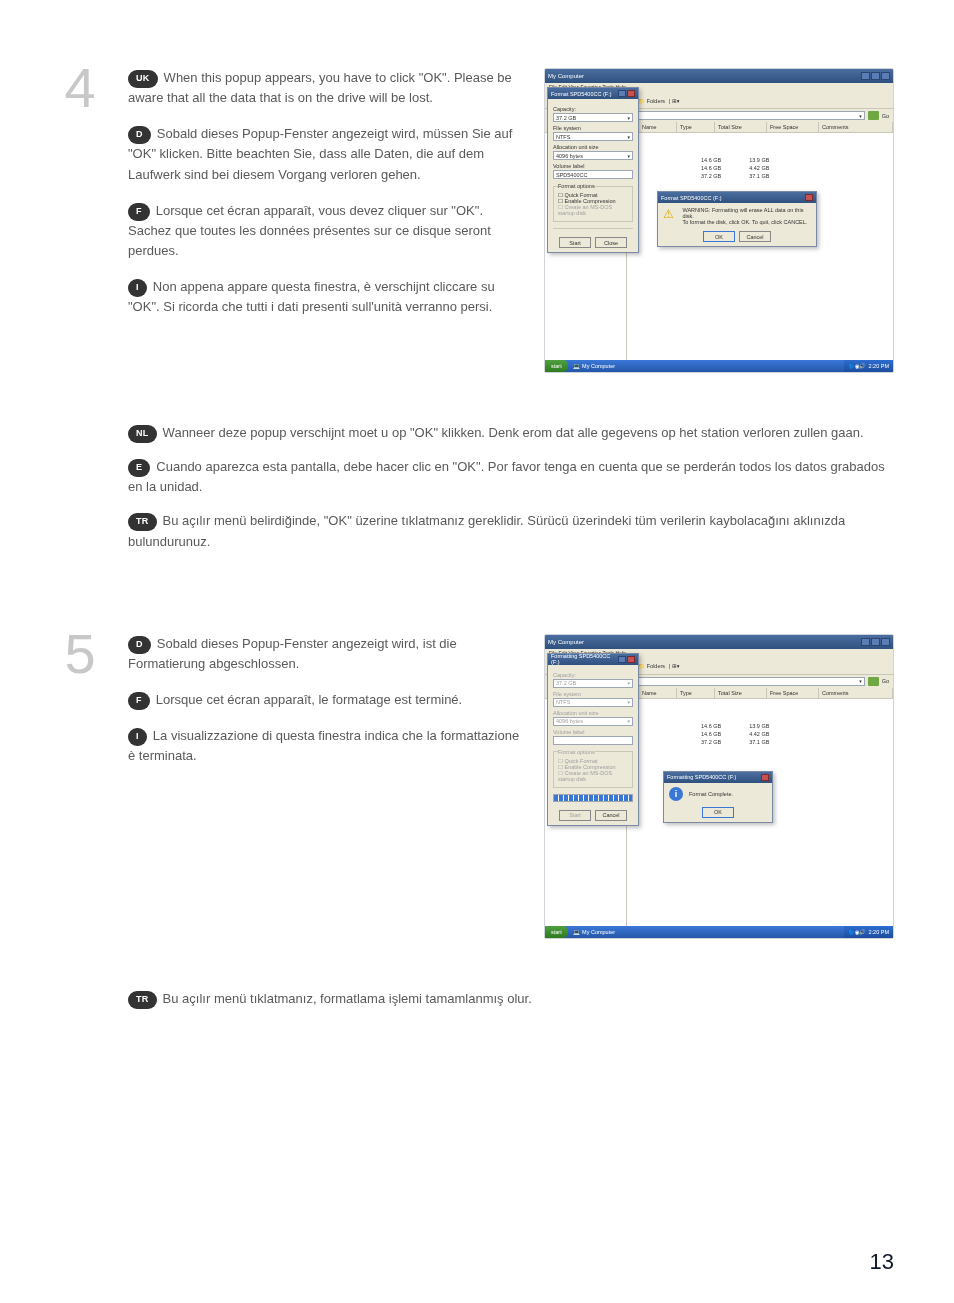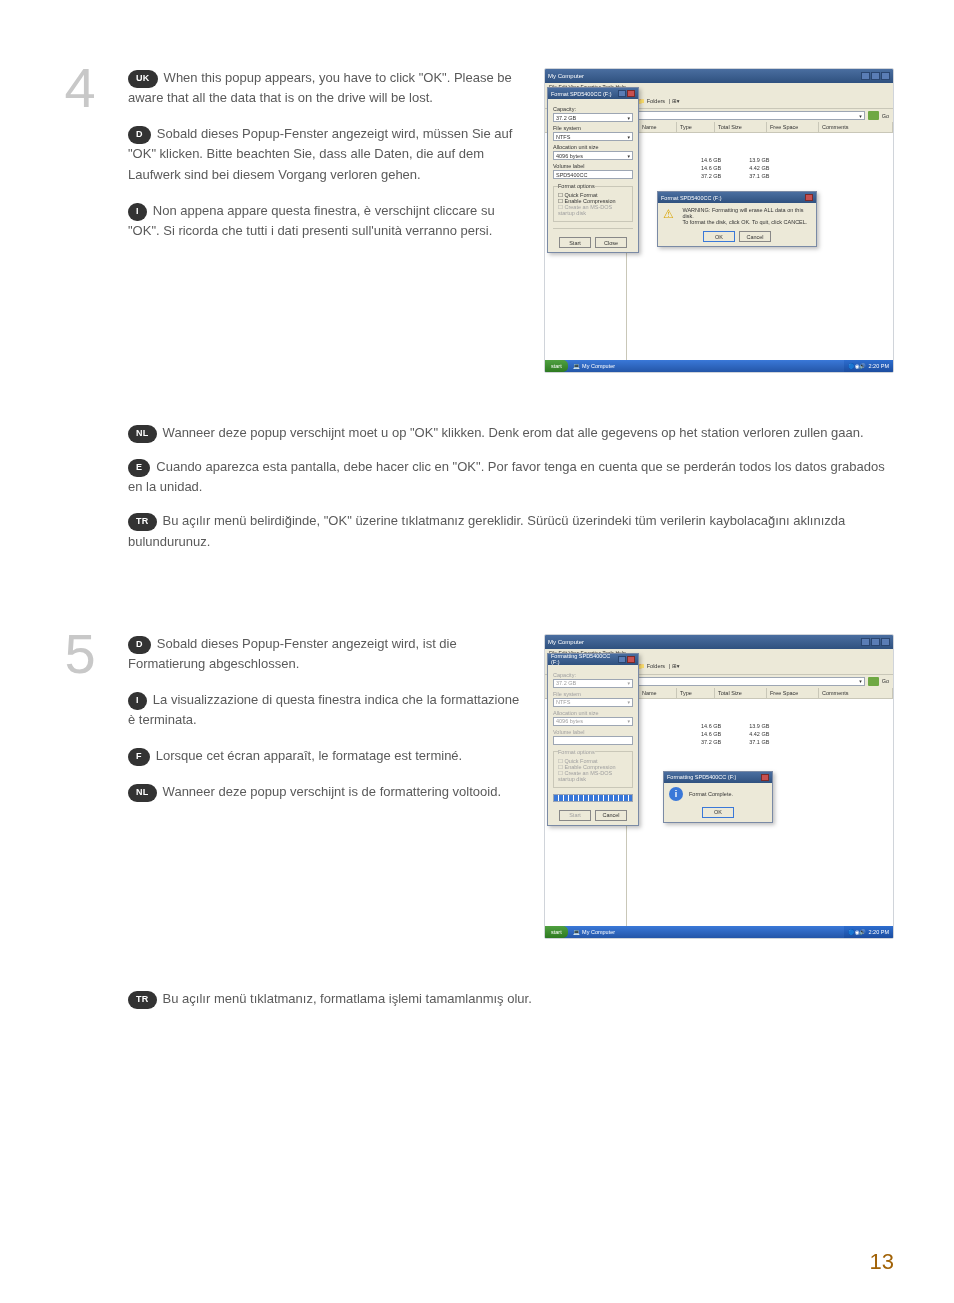--- a/index.html
+++ b/index.html
@@ -128,41 +128,42 @@
     .dlg-btnrow { display:flex; gap:4px; justify-content:center; margin-top: 8px;}
     .dlg-button { height: 11px; min-width: 32px; background:#ece9d8; border:1px solid #888; display:inline-flex; align-items:center; justify-content:center; padding:0 4px;}
     .shot-taskbar { position:absolute; bottom:0; left:0; right:0; height:12px; background: linear-gradient(#3a78d8, #2456a8); display:flex; align-items:center; justify-content:space-between; color:#fff; font-size:5.5px;}
     .shot-start { background: linear-gradient(#4fa040, #2e7a20); height:100%; padding:0 6px; display:flex; align-items:center; border-radius: 0 5px 5px 0;}
     .shot-tray { background: linear-gradient(#2d6dcf, #1c4d9f); height:100%; padding:0 4px; display:flex; align-items:center; gap:2px;}
     .page-num {
       position: absolute;
       bottom: 28px;
       right: 60px;
       font-size: 22px;
-      color: #a16207;
+      color: #0f172a;
       font-weight: 300;
     }
     .arrow { font-size: 5px; }
     .disabled { color: #a0a0a0; }
     .progress { width: 100%; height: 8px; border: 1px solid #9da6b3; margin-top: 6px; background: repeating-linear-gradient(90deg, #3a78d8 0 4px, #fff 4px 5px);}
     .info-dlg .icon { width: 14px; height: 14px; border-radius: 50%; background:#3a78d8; color:#fff; display:inline-flex; align-items:center; justify-content:center; font-size:9px; font-weight:700;}
     .warn-dlg .icon { width: 14px; height: 14px; display:inline-block; color:#d9a400; font-size: 12px;}
   </style>
 </head>
 <body>
 
 <div class="page">
 
   <div class="step">
     <div class="step-number">4</div>
     <div class="step-content">
       <div class="step-row">
         <div class="step-text-col">
           <div class="lang-block"><span class="lang-badge">UK</span><span>When this popup appears, you have to click "OK". Please be aware that all the data that is on the drive will be lost.</span></div>
           <div class="lang-block"><span class="lang-badge">D</span><span>Sobald dieses Popup-Fenster angezeigt wird, müssen Sie auf "OK" klicken. Bitte beachten Sie, dass alle Daten, die auf dem Laufwerk sind bei diesem Vorgang verloren gehen.</span></div>
+          <div class="lang-block"><span class="lang-badge">F</span><span>Lorsque cet écran apparaît, vous devez cliquer sur "OK". Sachez que toutes les données présentes sur ce disque seront perdues.</span></div>
           <div class="lang-block"><span class="lang-badge">I</span><span>Non appena appare questa finestra, è verschijnt cliccare su "OK". Si ricorda che tutti i dati presenti sull'unità verranno persi.</span></div>
         </div>
         <div class="step-img-col">
           <div class="screenshot">
             <div class="shot-titlebar">
               <span class="shot-title">My Computer</span>
               <span class="shot-btns">
                   <span class="shot-btn"></span>
                   <span class="shot-btn"></span>
                   <span class="shot-btn"></span>
@@ -317,23 +318,22 @@
   </div>
 
   <div style="height:60px"></div>
 
   <div class="step">
     <div class="step-number">5</div>
     <div class="step-content">
       <div class="step-row">
         <div class="step-text-col">
           <div class="lang-block"><span class="lang-badge">D</span><span>Sobald dieses Popup-Fenster angezeigt wird, ist die Formatierung abgeschlossen.</span></div>
+          <div class="lang-block"><span class="lang-badge">F</span><span>Lorsque cet écran apparaît, le formatage est terminé.</span></div>
           <div class="lang-block"><span class="lang-badge">I</span><span>La visualizzazione di questa finestra indica che la formattazione è terminata.</span></div>
-          <div class="lang-block"><span class="lang-badge">F</span><span>Lorsque cet écran apparaît, le formatage est terminé.</span></div>
-          <div class="lang-block"><span class="lang-badge">NL</span><span>Wanneer deze popup verschijnt is de formattering voltooid.</span></div>
         </div>
         <div class="step-img-col">
           <div class="screenshot">
             <div class="shot-titlebar">
               <span class="shot-title">My Computer</span>
               <span class="shot-btns">
                   <span class="shot-btn"></span>
                   <span class="shot-btn"></span>
                   <span class="shot-btn"></span>
                 </span>

